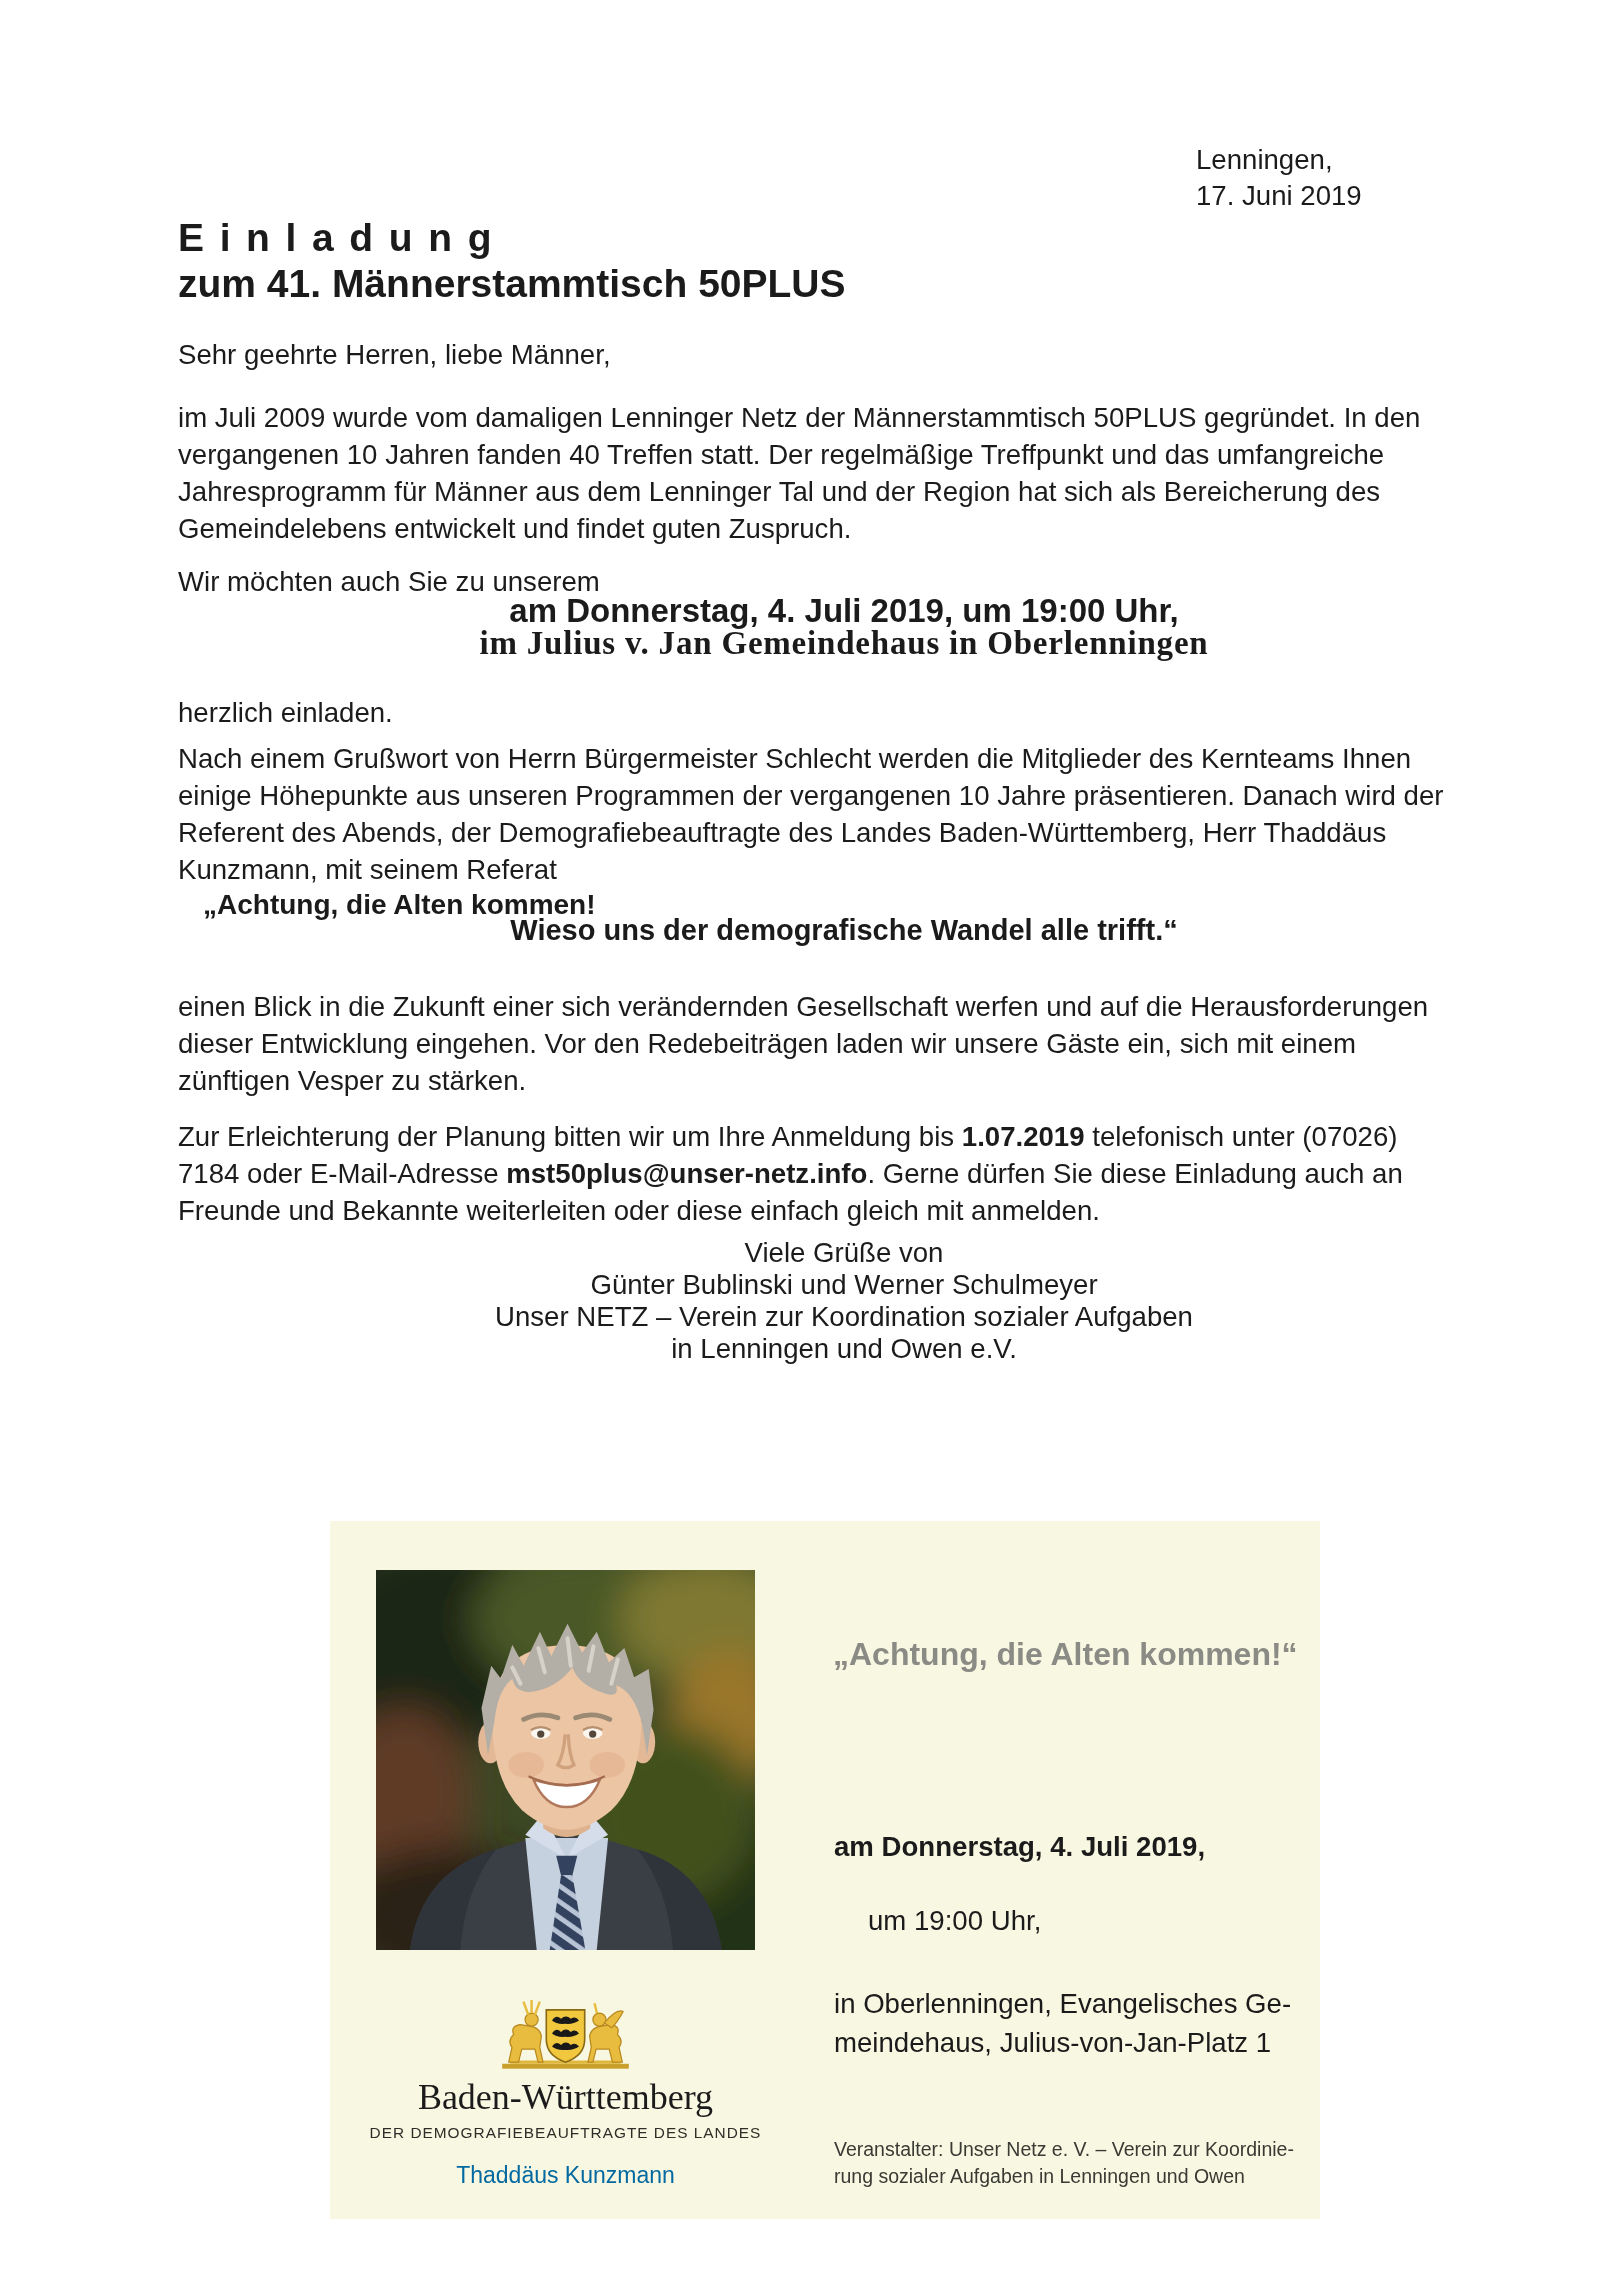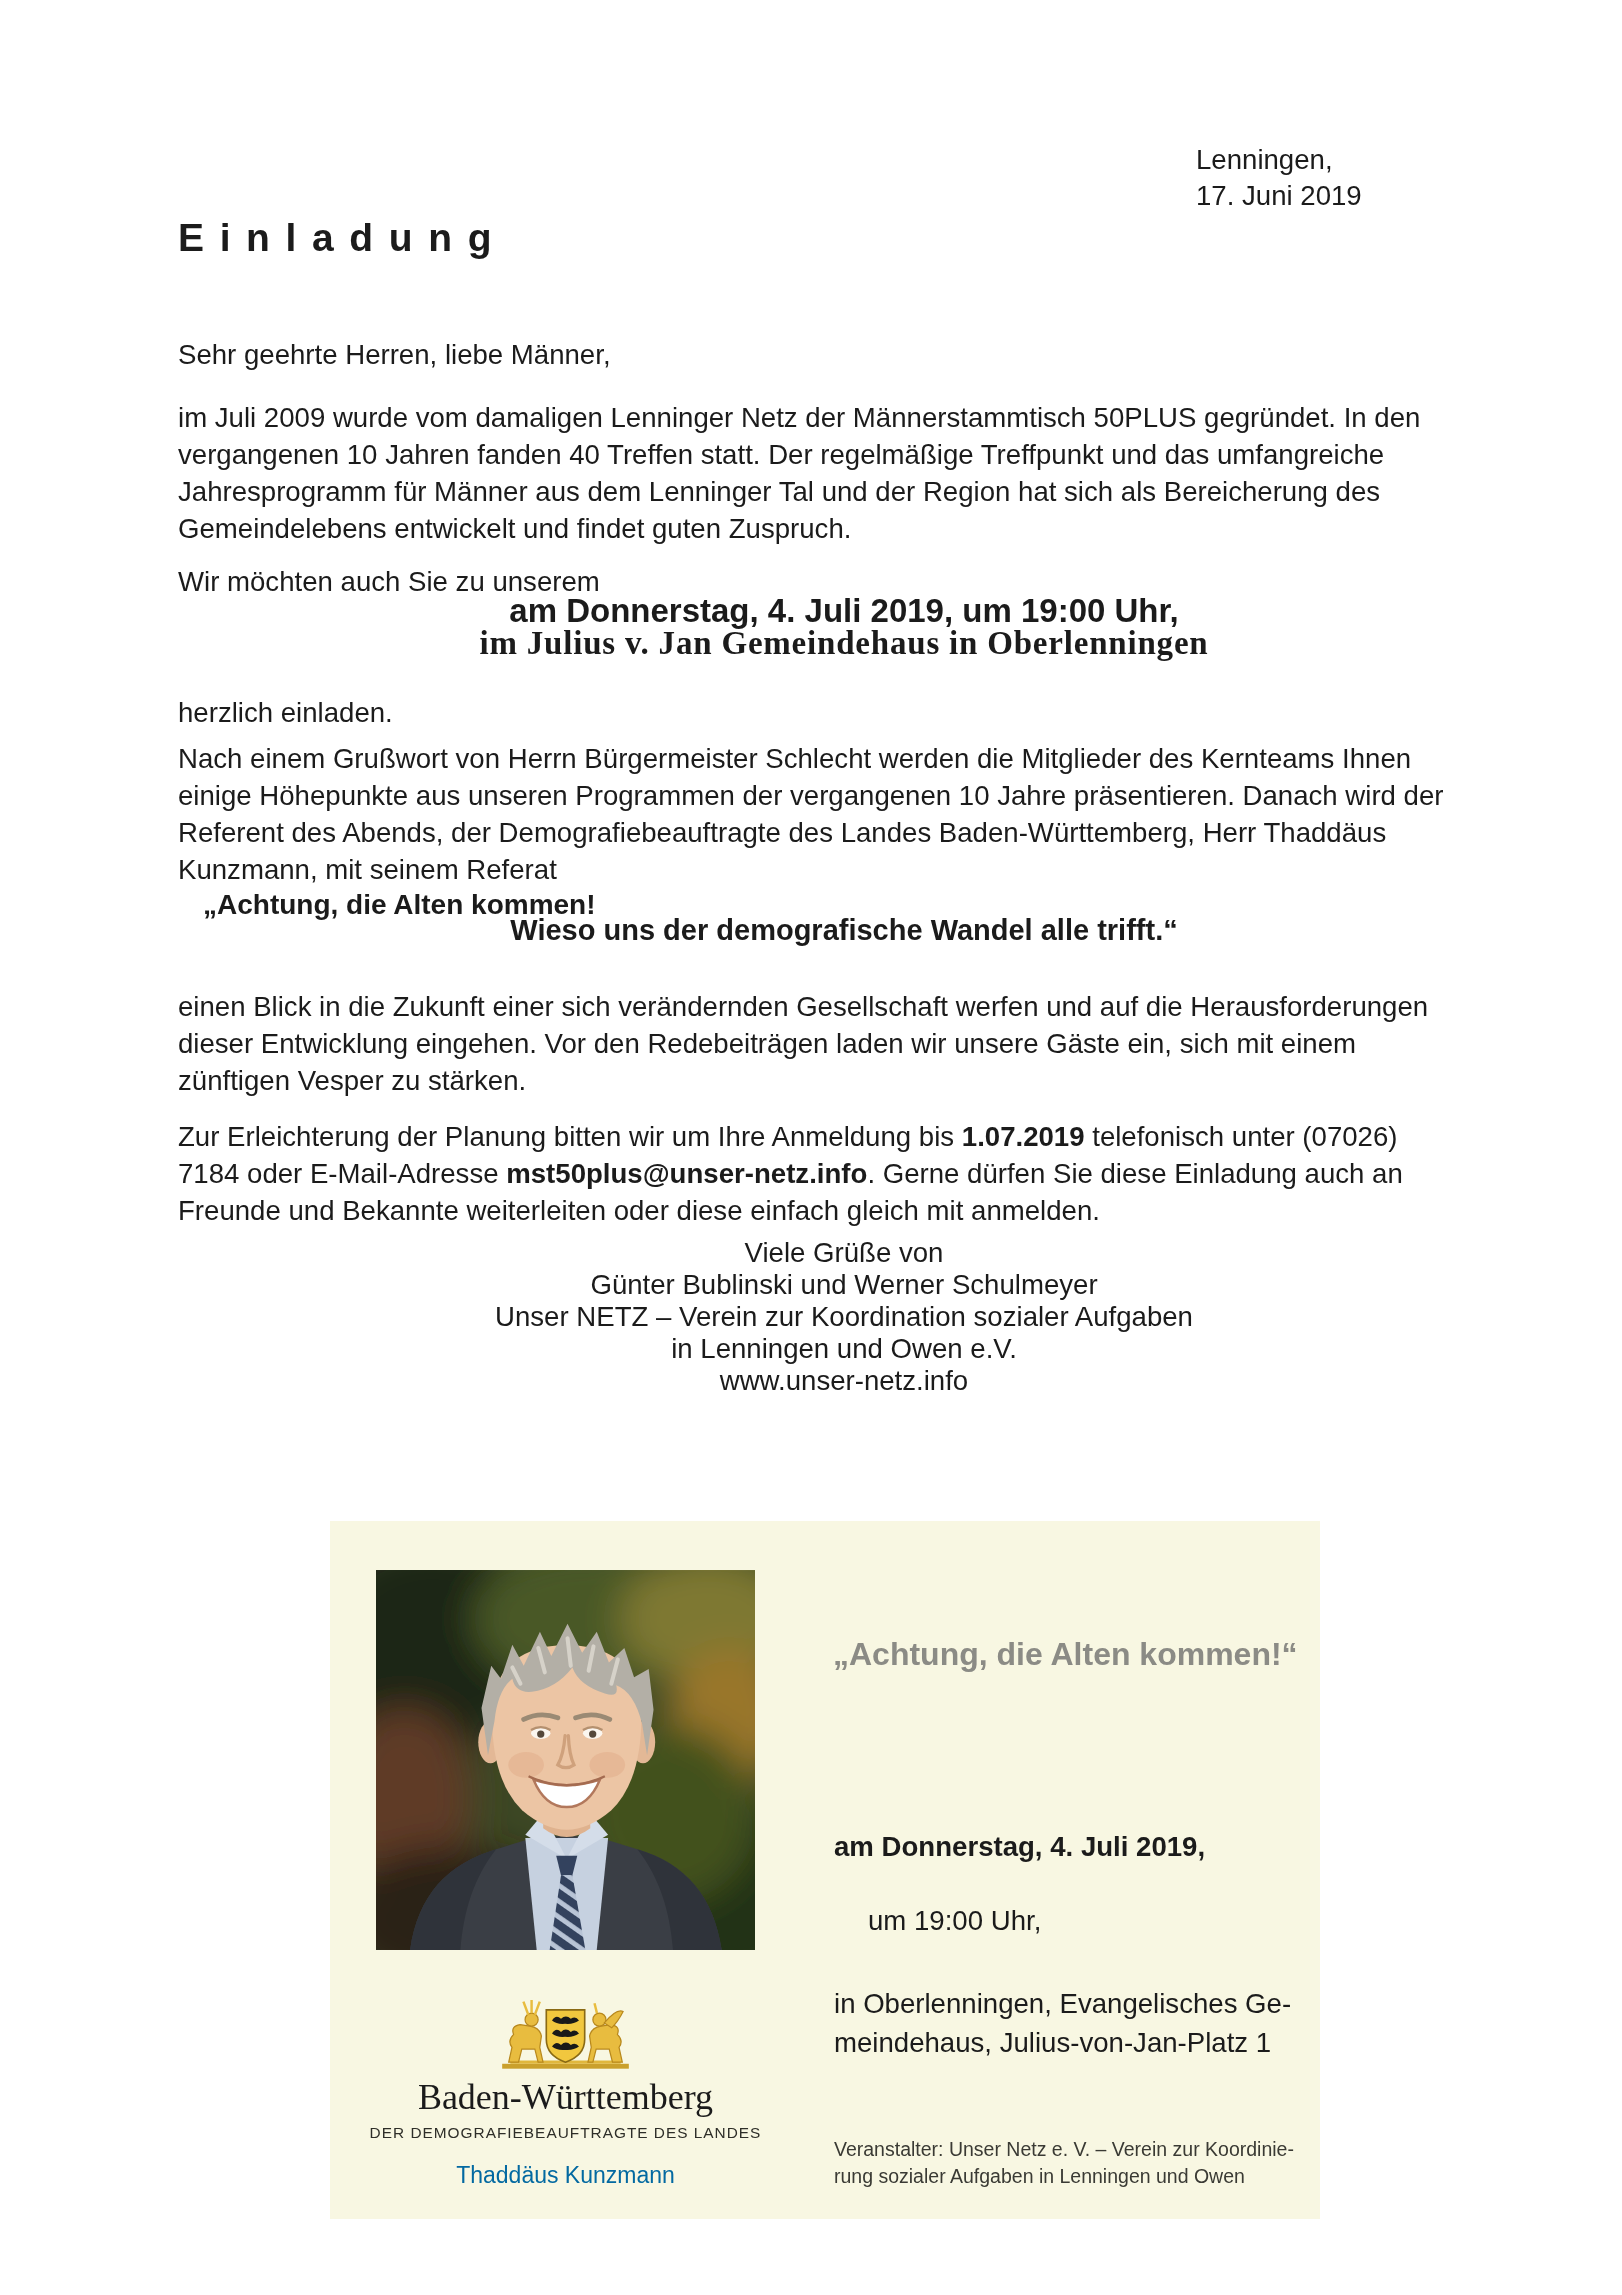--- a/index.html
+++ b/index.html
@@ -52,20 +52,21 @@
 <body>
 
 <div class="page">
 
   <div class="abs dateline">
     <div>Lenningen,</div>
     <div>17. Juni 2019</div>
   </div>
 
   <div class="abs h1">E i n l a d u n g</div>
+  <div class="abs h2">zum 41. Männerstammtisch 50PLUS</div>
 
   <div class="abs body-text salutation">Sehr geehrte Herren, liebe Männer,</div>
 
   <div class="abs body-text para para1">
     <div>im Juli 2009 wurde vom damaligen Lenninger Netz der Männerstammtisch 50PLUS gegründet. In den</div>
     <div>vergangenen 10 Jahren fanden 40 Treffen statt. Der regelmäßige Treffpunkt und das umfangreiche</div>
     <div>Jahresprogramm für Männer aus dem Lenninger Tal und der Region hat sich als Bereicherung des</div>
     <div>Gemeindelebens entwickelt und findet guten Zuspruch.</div>
   </div>
 
@@ -98,21 +99,20 @@
     <div><span>Zur Erleichterung der Planung bitten wir um Ihre Anmeldung bis </span><span class="bold">1.07.2019</span><span> telefonisch unter (07026)</span></div>
     <div><span>7184 oder E-Mail-Adresse </span><span class="bold">mst50plus@unser-netz.info</span><span>. Gerne dürfen Sie diese Einladung auch an</span></div>
     <div>Freunde und Bekannte weiterleiten oder diese einfach gleich mit anmelden.</div>
   </div>
 
   <div class="abs signature">
     <div>Viele Grüße von</div>
     <div>Günter Bublinski und Werner Schulmeyer</div>
     <div>Unser NETZ – Verein zur Koordination sozialer Aufgaben</div>
     <div>in Lenningen und Owen e.V.</div>
-    <div>www.unser-netz.info</div>
   </div>
 
   <div class="abs flyer">
 
     <svg class="abs photo" viewBox="0 0 467 468" xmlns="http://www.w3.org/2000/svg">
       <defs>
         <filter id="pb" x="-40%" y="-40%" width="180%" height="180%">
             <feGaussianBlur stdDeviation="22"></feGaussianBlur>
           </filter>
         <pattern id="tiep" patternUnits="userSpaceOnUse" width="16" height="16" patternTransform="rotate(-55)">

